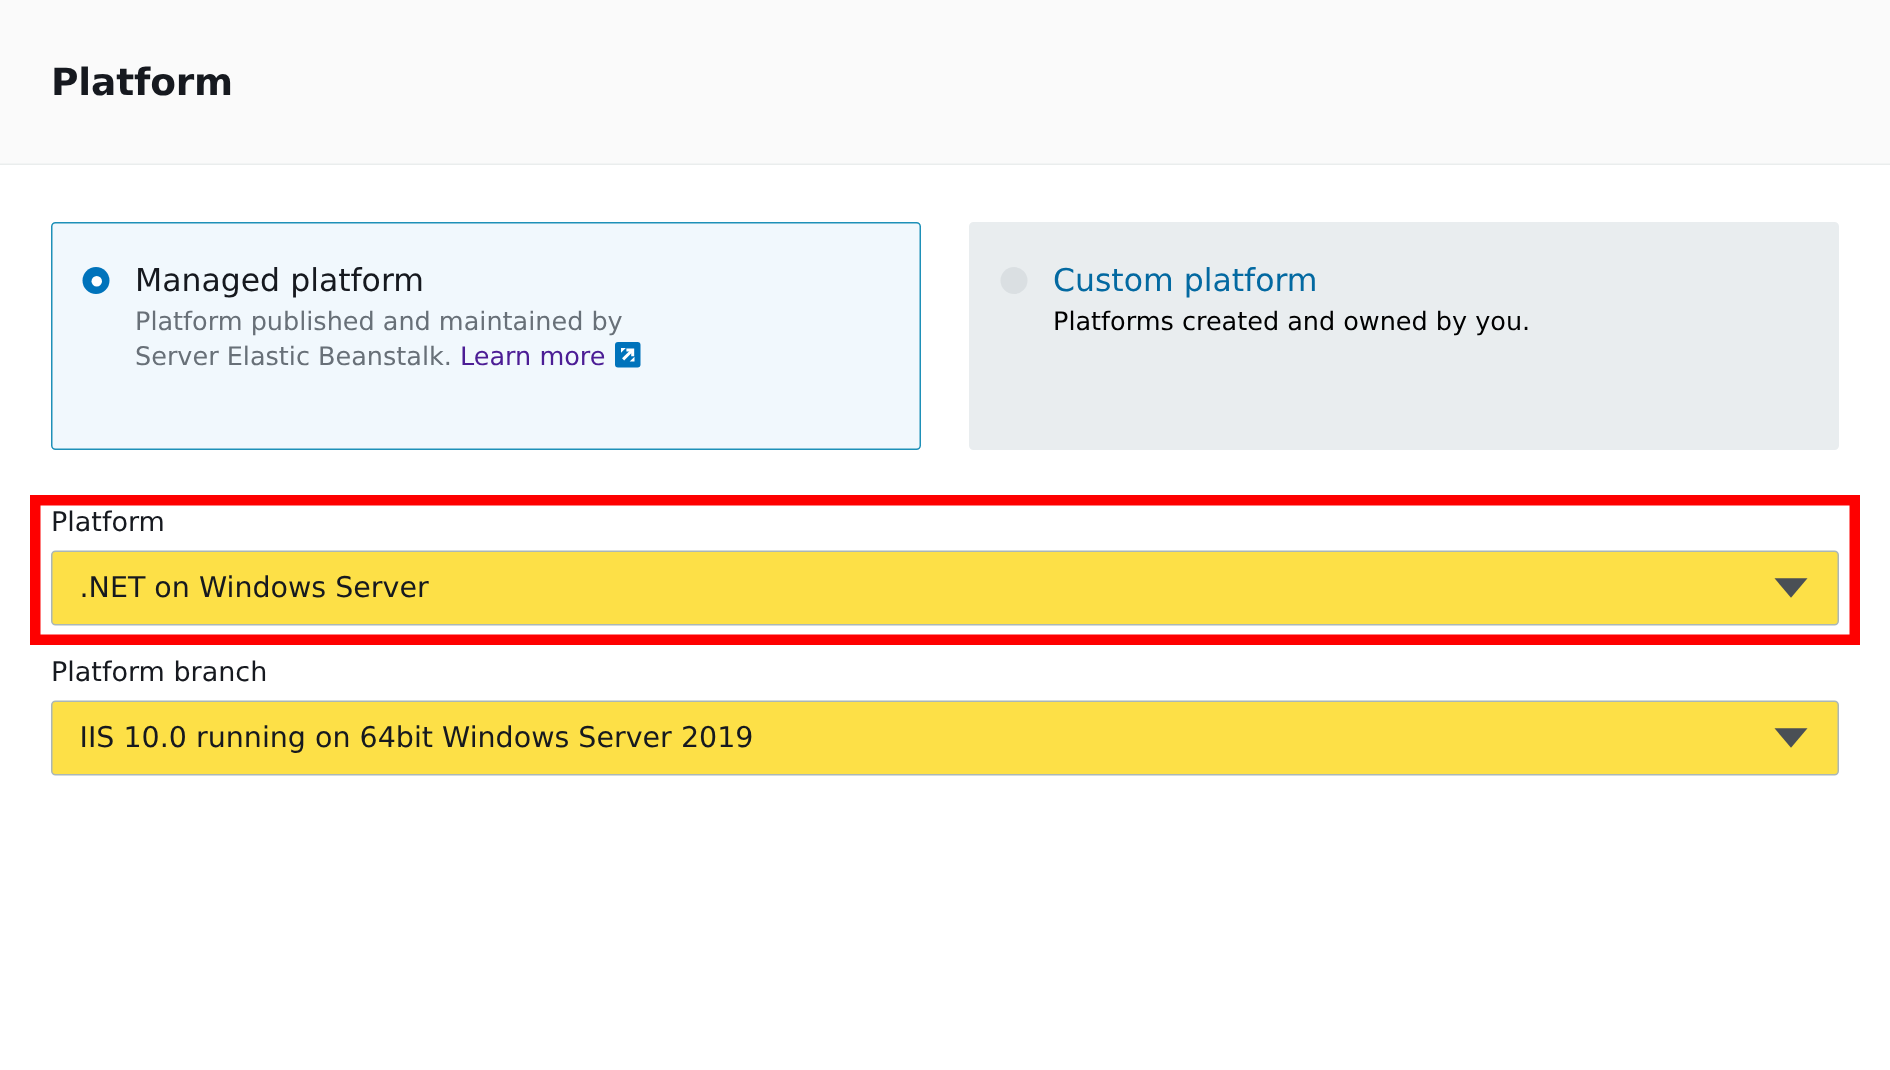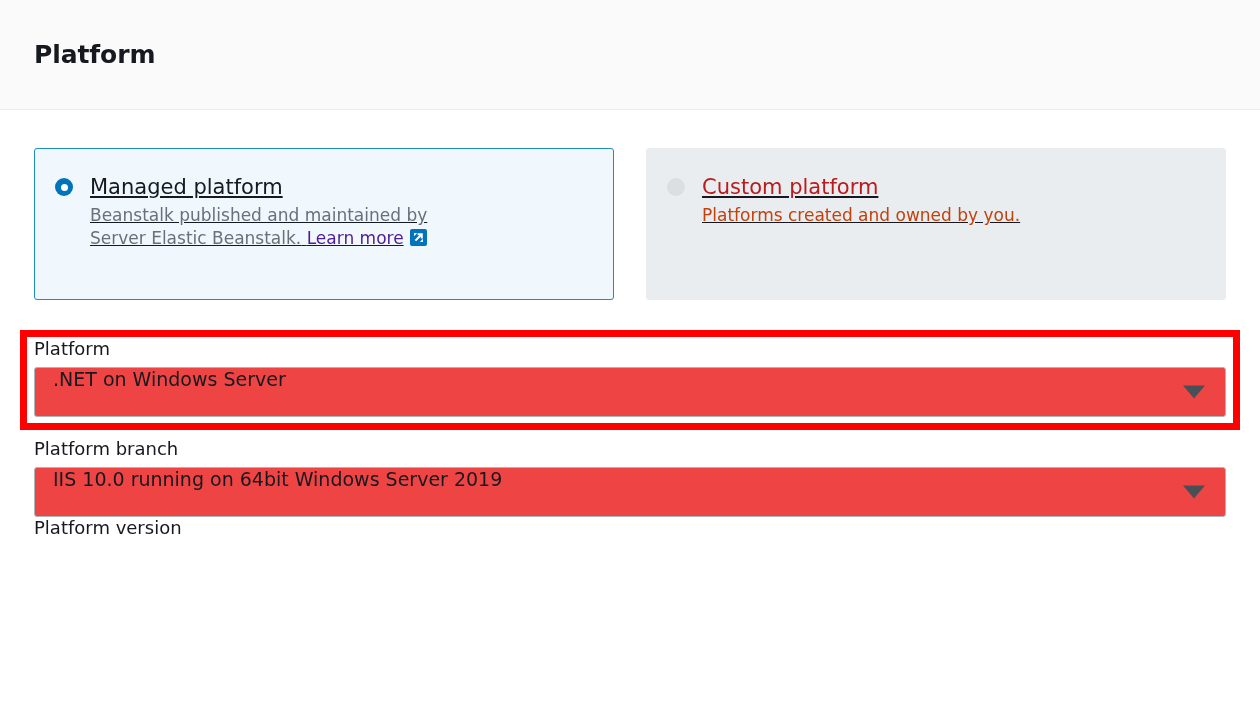--- a/index.html
+++ b/index.html
@@ -37,21 +37,20 @@
     padding: 38px 26px 0 26px;
     box-sizing: border-box;
   }
 
   
   .cards-row {
     display: flex;
     gap: 32px;
     padding-left: 8px;
     padding-right: 8px;
-    text-decoration: underline;
   }
   .platform-card {
     width: 584px;
     height: 152px;
     box-sizing: border-box;
     border-radius: 3px;
     padding: 24px 20px 0 20px;
     display: flex;
     align-items: flex-start;
   }
@@ -90,27 +89,27 @@
   .radio-outer.off .radio-dot {
     background: transparent;
   }
 
   .card-text { line-height: 1.35; }
   .card-title {
     font-size: 21px;
     color: #16191f;
     margin-bottom: 3px;
   }
-  .platform-card.disabled .card-title { color: #b91c1c; }
+  .platform-card.disabled .card-title { color: #0369a1; }
   .card-desc {
     font-size: 17px;
     color: #687078;
     max-width: 430px;
   }
-  .platform-card.disabled .card-desc { color: #c2410c; }
+  .platform-card.disabled .card-desc { color: #000000; }
 
   .learn-more {
     color: #4c1d95;
     text-decoration: none;
     white-space: nowrap;
   }
   .ext-icon {
     display: inline-block;
     vertical-align: -3px;
     margin-left: 5px;
@@ -132,26 +131,26 @@
   }
   .field-label {
     font-size: 18px;
     color: #16191f;
     margin-bottom: 8px;
     display: block;
   }
   .select-box {
     position: relative;
     height: 50px;
-    background: #ef4444;
+    background: #fde047;
     border: 1px solid #aab7b8;
     border-radius: 3px;
     box-sizing: border-box;
     display: flex;
-    align-items: flex-start;
+    align-items: center;
     padding-left: 18px;
     cursor: pointer;
   }
   .select-value {
     font-size: 19px;
     color: #16191f;
   }
   .select-arrow {
     position: absolute;
     right: 20px;
@@ -175,21 +174,21 @@
 
   <div class="cards-row">
 
     <div class="platform-card selected">
       <span class="radio-outer on">
         <span class="radio-dot"></span>
       </span>
       <div class="card-text">
         <div class="card-title">Managed platform</div>
         <div class="card-desc">
-          <span>Beanstalk published and maintained by</span><br>
+          <span>Platform published and maintained by</span><br>
           <span>Server Elastic Beanstalk.</span>
           <a href="#" class="learn-more">Learn more</a><span class="ext-icon"><svg width="19" height="19" viewBox="0 0 19 19">
                 <rect x="1" y="1" width="17" height="17" rx="2" fill="#0073bb"></rect>
                 <path d="M6.4 12.6 L12.2 6.8" stroke="#ffffff" stroke-width="2"></path>
                 <path d="M8.6 6.3 L12.8 6.3 L12.8 10.5" fill="none" stroke="#ffffff" stroke-width="2"></path>
                 <path d="M5 5 L8.2 5 L5 8.2 Z" fill="#ffffff"></path>
                 <path d="M14 14 L10.8 14 L14 10.8 Z" fill="#ffffff"></path>
               </svg></span>
         </div>
       </div>
@@ -219,17 +218,16 @@
 
     <div class="field">
       <label class="field-label">Platform branch</label>
       <div class="select-box">
         <span class="select-value">IIS 10.0 running on 64bit Windows Server 2019</span>
         <span class="select-arrow"></span>
       </div>
     </div>
 
     <div class="field">
-      <label class="field-label">Platform version</label>
     </div>
 
   </div>
 </div>
 
 </body></html>

